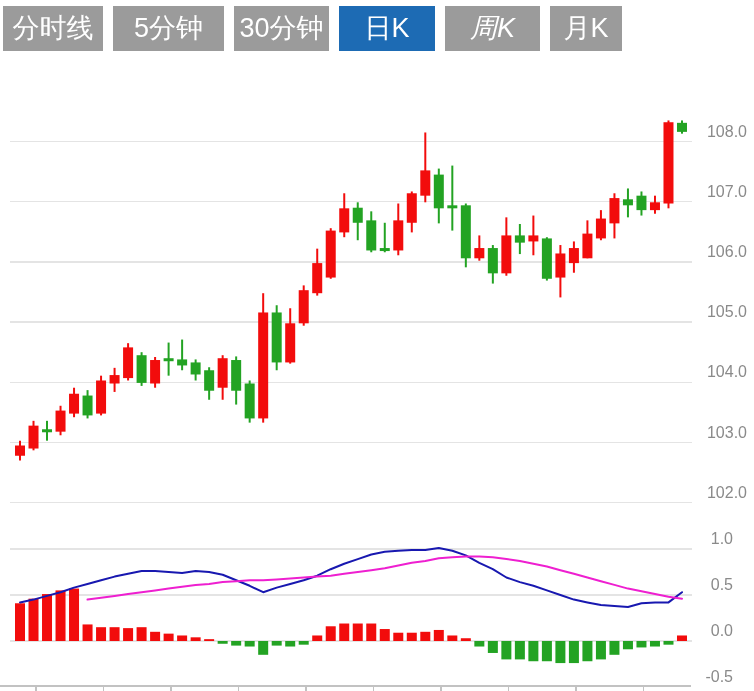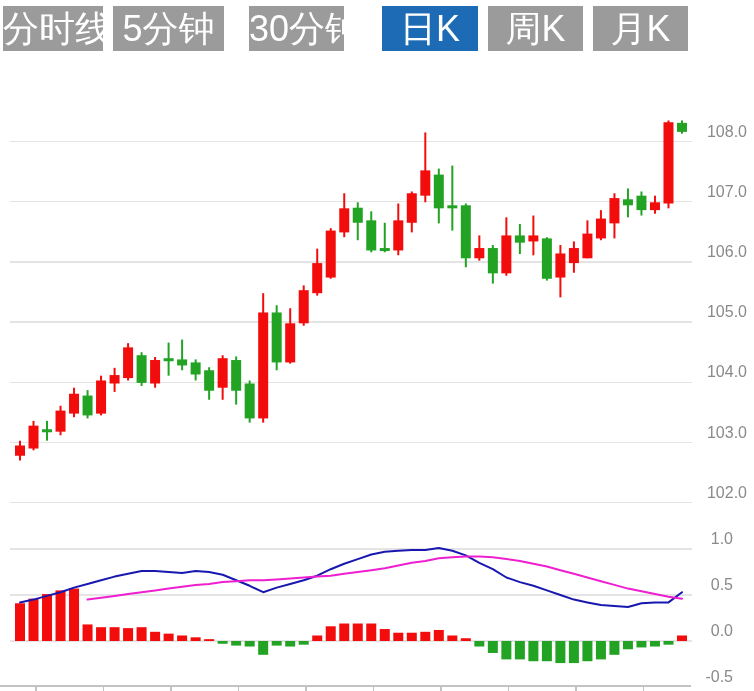--- a/index.html
+++ b/index.html
@@ -4,36 +4,36 @@
 <style>
   html,body{margin:0;padding:0;}
   body{
     width:754px;height:691px;position:relative;overflow:hidden;
     background:#ffffff;
     font-family:"Liberation Sans","DejaVu Sans",sans-serif;
   }
   .tabbar{position:absolute;top:6px;left:3px;display:flex;gap:10px;z-index:2;}
   .tab{
     height:45px;line-height:45px;text-align:center;
-    color:#fff;font-size:36px;cursor:pointer;user-select:none;
+    color:#fff;font-size:27px;cursor:pointer;user-select:none;
     white-space:nowrap;
   }
   #chart{position:absolute;left:0;top:0;z-index:1;}
   #chart text{font-family:"Liberation Sans","DejaVu Sans",sans-serif;}
 </style>
 </head>
 <body>
 
 <div class="tabbar" id="tabbar">
     <div class="tab" style="width: 100px; background: rgb(155, 155, 155); color: rgb(255, 255, 255);">分时线</div>
     <div class="tab" style="width: 111px; background: rgb(155, 155, 155); color: rgb(255, 255, 255);">5分钟</div>
-    <div class="tab" style="width: 95px; background: rgb(155, 155, 155); color: rgb(255, 255, 255); margin-left: 15px;">30分钟</div>
-    <div class="tab active" style="width: 96px; background: rgb(29, 107, 180); color: rgb(255, 255, 255); margin-left: 28px;">日K</div>
-    <div class="tab" style="width: 95px; background: rgb(155, 155, 155); color: rgb(255, 255, 255);">周K</div>
-    <div class="tab" style="width: 95px; background: rgb(155, 155, 155); color: rgb(255, 255, 255);">月K</div>
+    <div class="tab" style="width: 95px; background: rgb(155, 155, 155); color: rgb(255, 255, 255);">30分钟</div>
+    <div class="tab active" style="width: 96px; background: rgb(29, 107, 180); color: rgb(255, 255, 255);">日K</div>
+    <div class="tab" style="width: 95px; background: rgb(155, 155, 155); color: rgb(255, 255, 255); font-style: italic;">周K</div>
+    <div class="tab" style="width: 72px; background: rgb(155, 155, 155); color: rgb(255, 255, 255);">月K</div>
   </div>
 
 <svg id="chart" width="754" height="691" viewBox="0 0 754 691">
   <g id="g-price-grid" shape-rendering="crispEdges">
       <line x1="10" y1="141.5" x2="692" y2="141.5" stroke="#e4e4e4" stroke-width="1.5"></line>
       <line x1="10" y1="201.7" x2="692" y2="201.7" stroke="#e4e4e4" stroke-width="1.5"></line>
       <line x1="10" y1="261.9" x2="692" y2="261.9" stroke="#e4e4e4" stroke-width="1.5"></line>
       <line x1="10" y1="322.1" x2="692" y2="322.1" stroke="#e4e4e4" stroke-width="1.5"></line>
       <line x1="10" y1="382.3" x2="692" y2="382.3" stroke="#e4e4e4" stroke-width="1.5"></line>
       <line x1="10" y1="442.5" x2="692" y2="442.5" stroke="#e4e4e4" stroke-width="1.5"></line>

